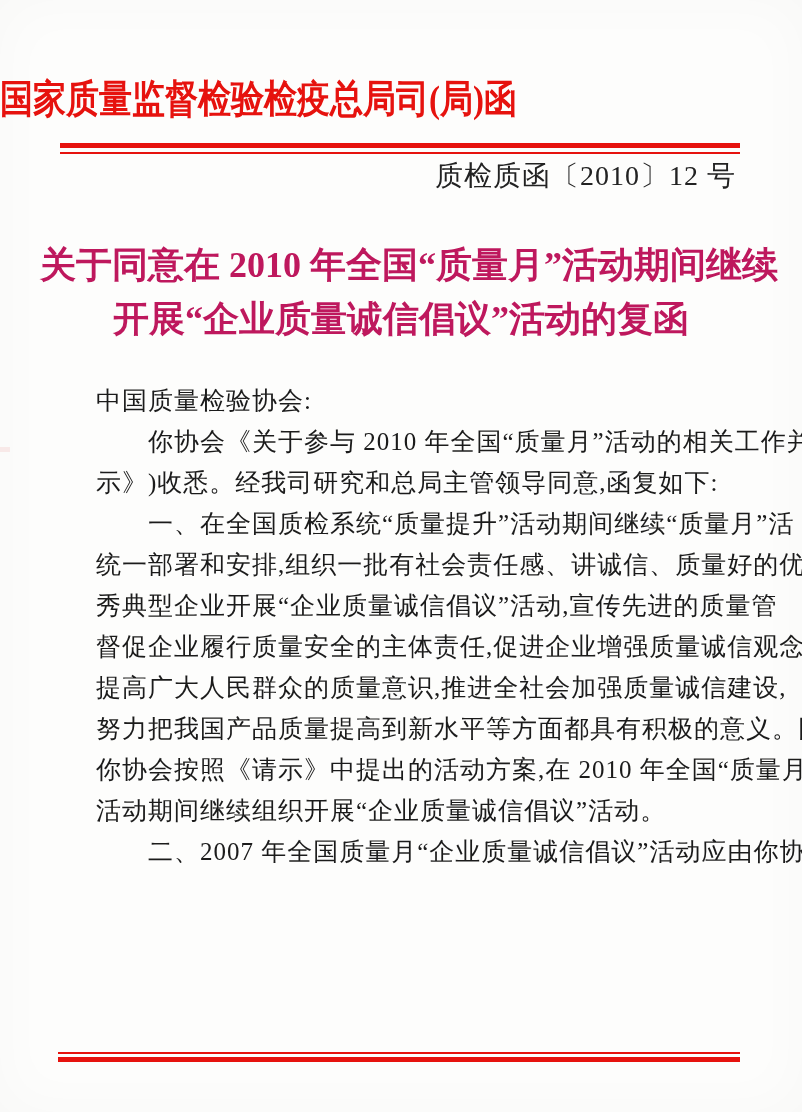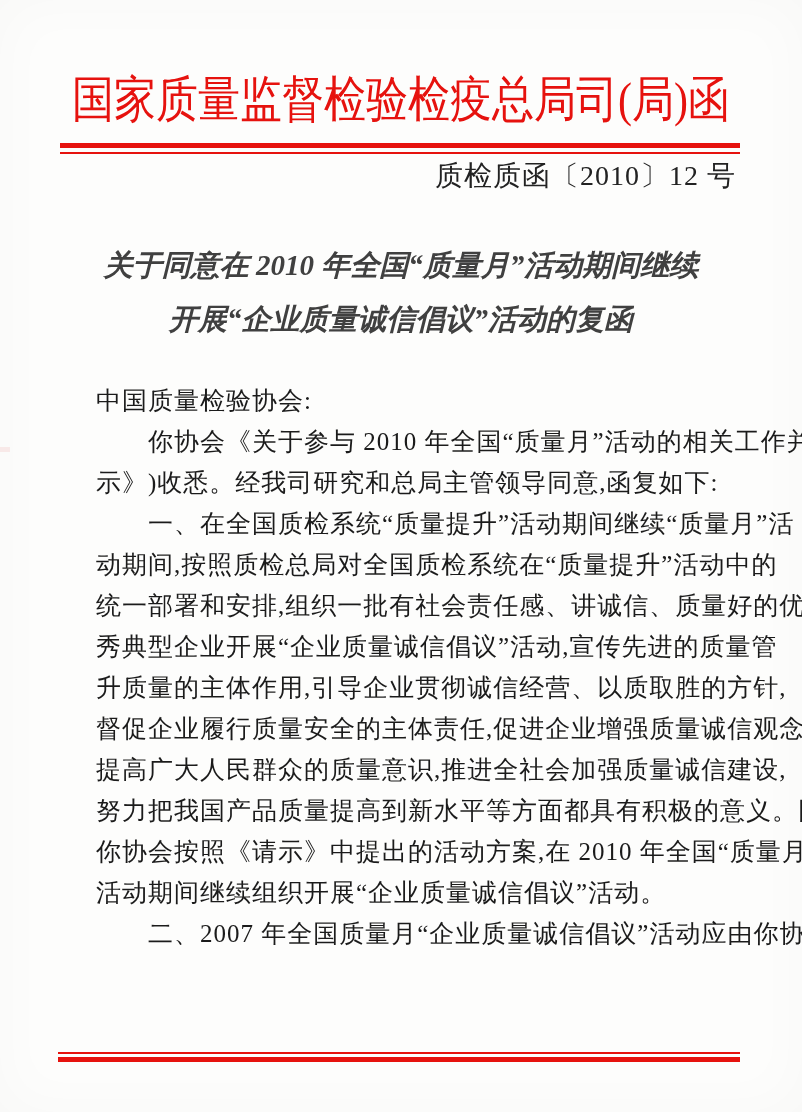--- a/index.html
+++ b/index.html
@@ -17,24 +17,24 @@
     color: #1b1b1b;
     box-shadow: inset 0 0 60px rgba(0,0,0,0.025);
   }
 
   
   .letterhead {
     position: absolute;
     top: 64px;
     left: 0;
     width: 100%;
-    text-align: center;
+    text-align: left;
     color: #e6120e;
-    font-weight: normal;
-    font-size: 42px;
+    font-weight: bold;
+    font-size: 33px;
     line-height: 70px;
     white-space: nowrap;
   }
   .letterhead .stretch {
     display: inline-block;
     transform: scaleY(1.18);
     transform-origin: center;
     letter-spacing: 0px;
   }
 
@@ -62,25 +62,24 @@
   }
 
   
   .doc-title {
     position: absolute;
     top: 238px;
     left: 40px;
     width: 722px;
     text-align: center;
     font-weight: bold;
-    font-size: 29px;
+    font-size: 36px;
     line-height: 54px;
-    color: #404040;
+    color: #be185d;
     white-space: nowrap;
-    font-style: italic;
   }
 
   
   .body-text {
     position: absolute;
     top: 380px;
     left: 96px;
     width: 652px;
     font-size: 25px;
     line-height: 41px;
@@ -133,24 +132,22 @@
   <div class="doc-title">
     <div>关于同意在 2010 年全国“质量月”活动期间继续</div>
     <div>开展“企业质量诚信倡议”活动的复函</div>
   </div>
 
   <div class="body-text">
     <div class="line">中国质量检验协会:</div>
     <div class="line">　　你协会《关于参与 2010 年全国“质量月”活动的相关工作并</div>
     <div class="line">示》)收悉。经我司研究和总局主管领导同意,函复如下:</div>
     <div class="line">　　一、在全国质检系统“质量提升”活动期间继续“质量月”活</div>
-    <div class="line">动期间,按照质检总局对全国质检系统在“质量提升”活动中的</div>
     <div class="line">统一部署和安排,组织一批有社会责任感、讲诚信、质量好的优</div>
     <div class="line">秀典型企业开展“企业质量诚信倡议”活动,宣传先进的质量管</div>
-    <div class="line">升质量的主体作用,引导企业贯彻诚信经营、以质取胜的方针,</div>
     <div class="line">督促企业履行质量安全的主体责任,促进企业增强质量诚信观念,</div>
     <div class="line">提高广大人民群众的质量意识,推进全社会加强质量诚信建设,</div>
     <div class="line">努力把我国产品质量提高到新水平等方面都具有积极的意义。同意</div>
     <div class="line">你协会按照《请示》中提出的活动方案,在 2010 年全国“质量月”</div>
     <div class="line">活动期间继续组织开展“企业质量诚信倡议”活动。</div>
     <div class="line">　　二、2007 年全国质量月“企业质量诚信倡议”活动应由你协</div>
   </div>
 
   <div class="rule-bottom">
     <div class="thin"></div>

